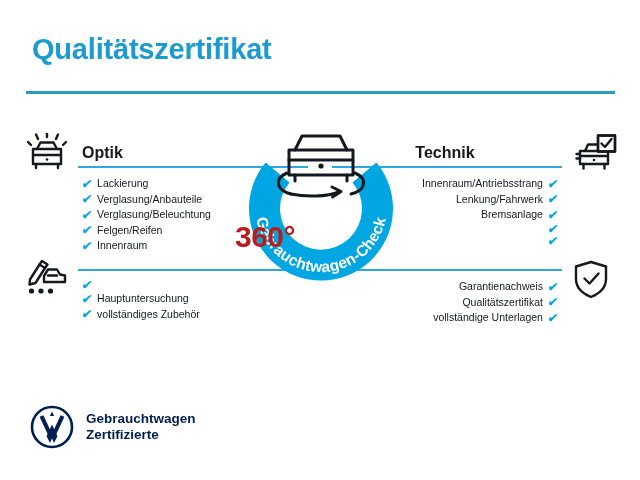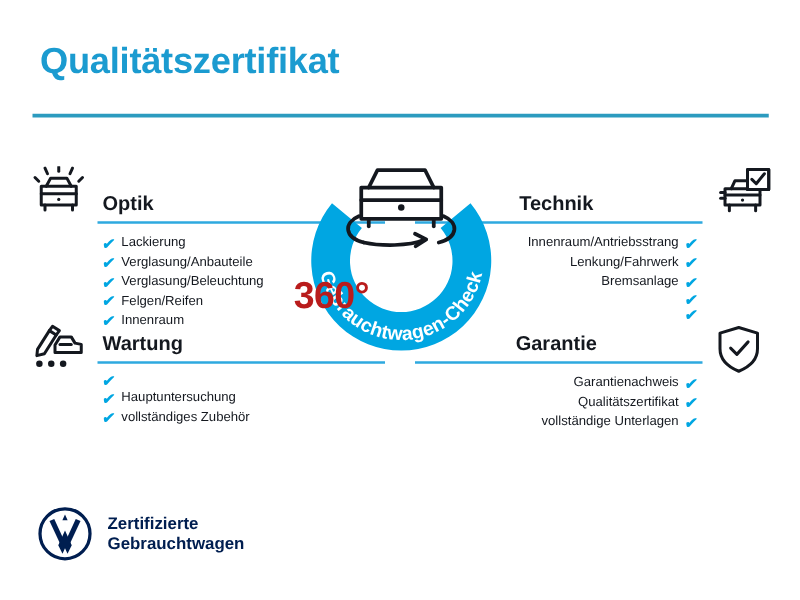--- a/index.html
+++ b/index.html
@@ -43,21 +43,21 @@
   }
 
   
   .block {
     position: absolute;
     width: 230px;
   }
   .block-left  { left: 78px; }
   .block-right { right: 78px; }
 
-  .block-top    { top: 154px; }
+  .block-top    { top: 143px; }
   .block-bottom { top: 266px; }
 
   .sec-head {
     font-size: 16px;
     font-weight: bold;
     color: #14181F;
     line-height: 20px;
     white-space: nowrap;
   }
   .block-left .sec-head  { text-align: left;  padding-left: 4px; }
@@ -209,21 +209,20 @@
       <path d="M6 22.5 L15.5 7.5 L21 11 L11.5 26 L5.5 27.5 Z"></path>
       <path d="M15.5 7.5 L18 4 L23.5 7.5 L21 11"></path>
       <path d="M20 19 L24 12.5 L33 12.5 L36 17.5 L41 18.5 L41 25 L20 25 Z"></path>
       <path d="M24 18.5 L33 18.5"></path>
       <circle cx="7.5" cy="34" r="2.6" fill="#14181F" stroke="none"></circle>
       <circle cx="17" cy="34" r="2.6" fill="#14181F" stroke="none"></circle>
       <circle cx="26.5" cy="34" r="2.6" fill="#14181F" stroke="none"></circle>
     </svg>
   </div>
   <div class="block block-left block-bottom">
-    <div class="sec-head">Wartung</div>
     <div class="sec-rule"></div>
     <ul class="sec-list">
       <li>
           <span class="chk">✔</span>
         </li>
       <li>
           <span class="chk">✔</span>
           <span>Hauptuntersuchung</span>
         </li>
       <li>
@@ -273,21 +272,20 @@
     </ul>
   </div>
 
   <div class="corner-icon ic-garantie">
     <svg viewBox="0 0 46 42" width="46" height="42" fill="none" stroke="#14181F" stroke-width="2.4" stroke-linecap="round" stroke-linejoin="round">
       <path d="M23 3 L38 7.5 L38 20 C38 28.5 31.5 34.5 23 38 C14.5 34.5 8 28.5 8 20 L8 7.5 Z"></path>
       <path d="M16.5 19.5 L21.5 24.5 L30.5 14.5"></path>
     </svg>
   </div>
   <div class="block block-right block-bottom">
-    <div class="sec-head">Garantie</div>
     <div class="sec-rule"></div>
     <ul class="sec-list">
       <li>
           <span>Garantienachweis</span>
           <span class="chk">✔</span>
         </li>
       <li>
           <span>Qualitätszertifikat</span>
           <span class="chk">✔</span>
         </li>
@@ -333,18 +331,18 @@
         <g fill="#001E50">
           <path d="M22 6.6 L24.1 11.1 L19.9 11.1 Z"></path>
           <path d="M9.6 11.8 L13.4 10.2 L20.2 25.0 L18.0 29.8 Z"></path>
           <path d="M34.4 11.8 L30.6 10.2 L23.8 25.0 L26.0 29.8 Z"></path>
           <path d="M22 19.4 L27.4 31.2 L24.0 38.0 L22 33.6 L20.0 38.0 L16.6 31.2 Z"></path>
         </g>
         <circle cx="22" cy="22" r="20" fill="none" stroke="#ffffff" stroke-width="0"></circle>
       </svg>
     </div>
     <div class="vw-text">
+      <div>Gebrauchtwagen</div>
       <div>Zertifizierte</div>
-      <div>Gebrauchtwagen</div>
     </div>
   </div>
 
 </div>
 
 </body></html>

